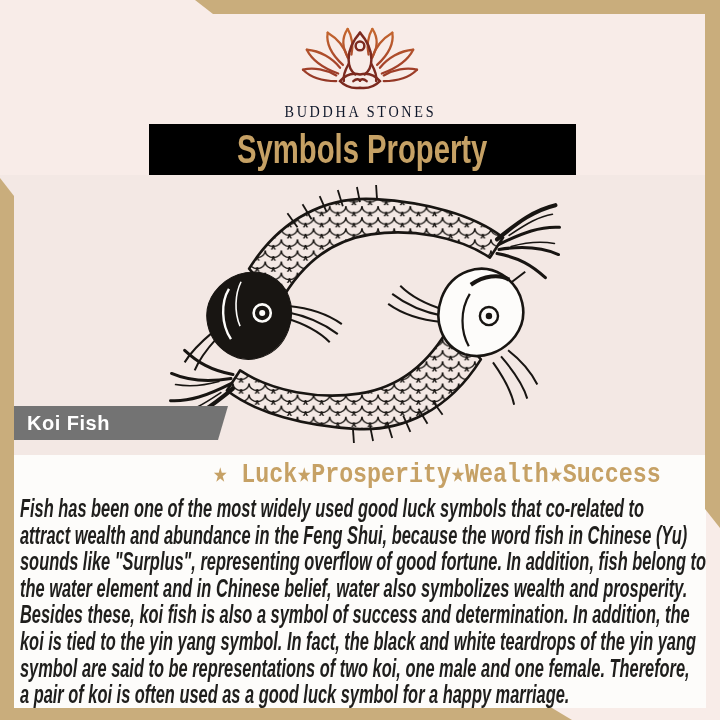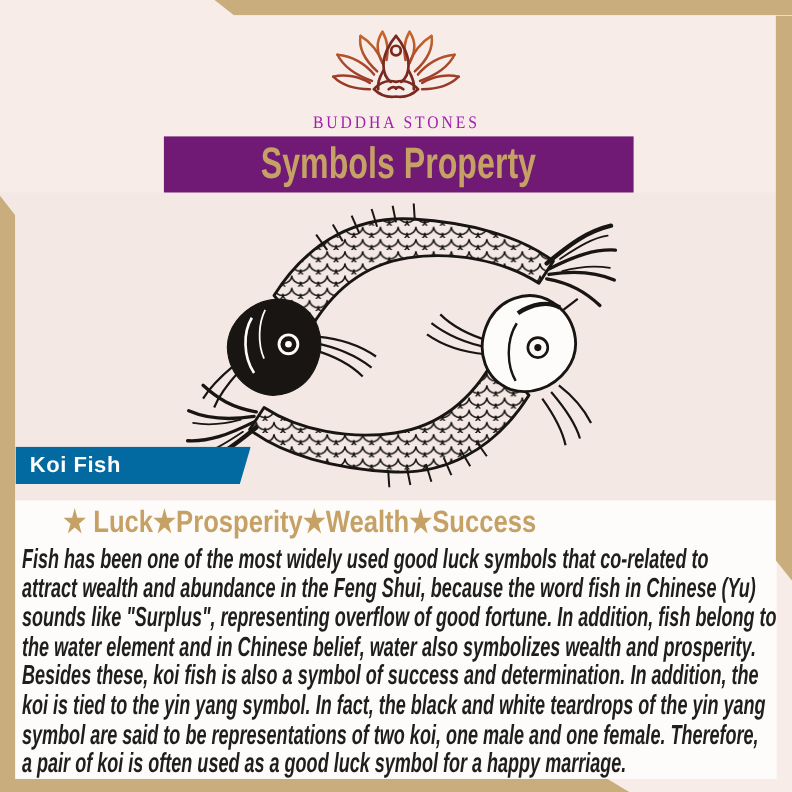--- a/index.html
+++ b/index.html
@@ -15,36 +15,36 @@
   .frame-right{left:705px;top:14px;width:15px;height:514px;
      clip-path:polygon(0 0,15px 0,15px 514px,0 495px);}
   .frame-left{left:0;top:178px;width:14px;height:542px;
      clip-path:polygon(0 0,14px 18px,14px 542px,0 542px);}
   .frame-bottom{left:0;top:708px;width:720px;height:12px;
      clip-path:polygon(0 0,552px 0,572px 12px,0 12px);}
   
   .logo{position:absolute;left:295px;top:26px;width:130px;height:76px;z-index:3;}
   .brand{position:absolute;left:0;top:103px;width:720px;text-align:center;z-index:3;
          font-family:"Liberation Serif",serif;font-size:16px;letter-spacing:3px;
-         color:#a21caf;}
+         color:#0f172a;}
   .brand span{display:inline-block;white-space:nowrap;}
   
-  .banner{position:absolute;left:149px;top:124px;width:427px;height:51px;background:#701a75;
+  .banner{position:absolute;left:149px;top:124px;width:427px;height:51px;background:#000000;
           z-index:3;display:flex;align-items:center;justify-content:center;}
   .banner span{display:inline-block;white-space:nowrap;font-size:40px;font-weight:bold;
                color:#c6a165;}
   
   .koi{position:absolute;left:165px;top:183px;width:400px;height:262px;z-index:4;}
   
-  .ribbon{position:absolute;left:14px;top:406px;width:214px;height:34px;background:#0369a1;
+  .ribbon{position:absolute;left:14px;top:406px;width:214px;height:34px;background:#737373;
           z-index:5;display:flex;align-items:center;
           clip-path:polygon(0 0,214px 0,204px 34px,0 34px);}
   .ribbon span{padding-left:13px;font-size:20px;font-weight:bold;color:#ffffff;letter-spacing:.5px;}
   
-  .stars{position:absolute;left:14px;top:458px;width:692px;text-align:left;z-index:5;}
+  .stars{position:absolute;left:14px;top:458px;width:692px;text-align:right;z-index:5;font-family:Liberation Mono, monospace;}
   .stars span{display:inline-block;white-space:nowrap;font-size:28px;font-weight:bold;
               color:#c6a165;line-height:34px;}
   
   .bodytext{position:absolute;left:20px;top:495px;width:686px;z-index:5;font-style:italic;}
   .bodytext .ln{width:max-content;white-space:nowrap;transform-origin:left center;
                 height:26.6px;line-height:26.6px;font-size:25px;font-weight:bold;
                 color:#1f1e1c;}
 </style>
 </head>
 <body>

